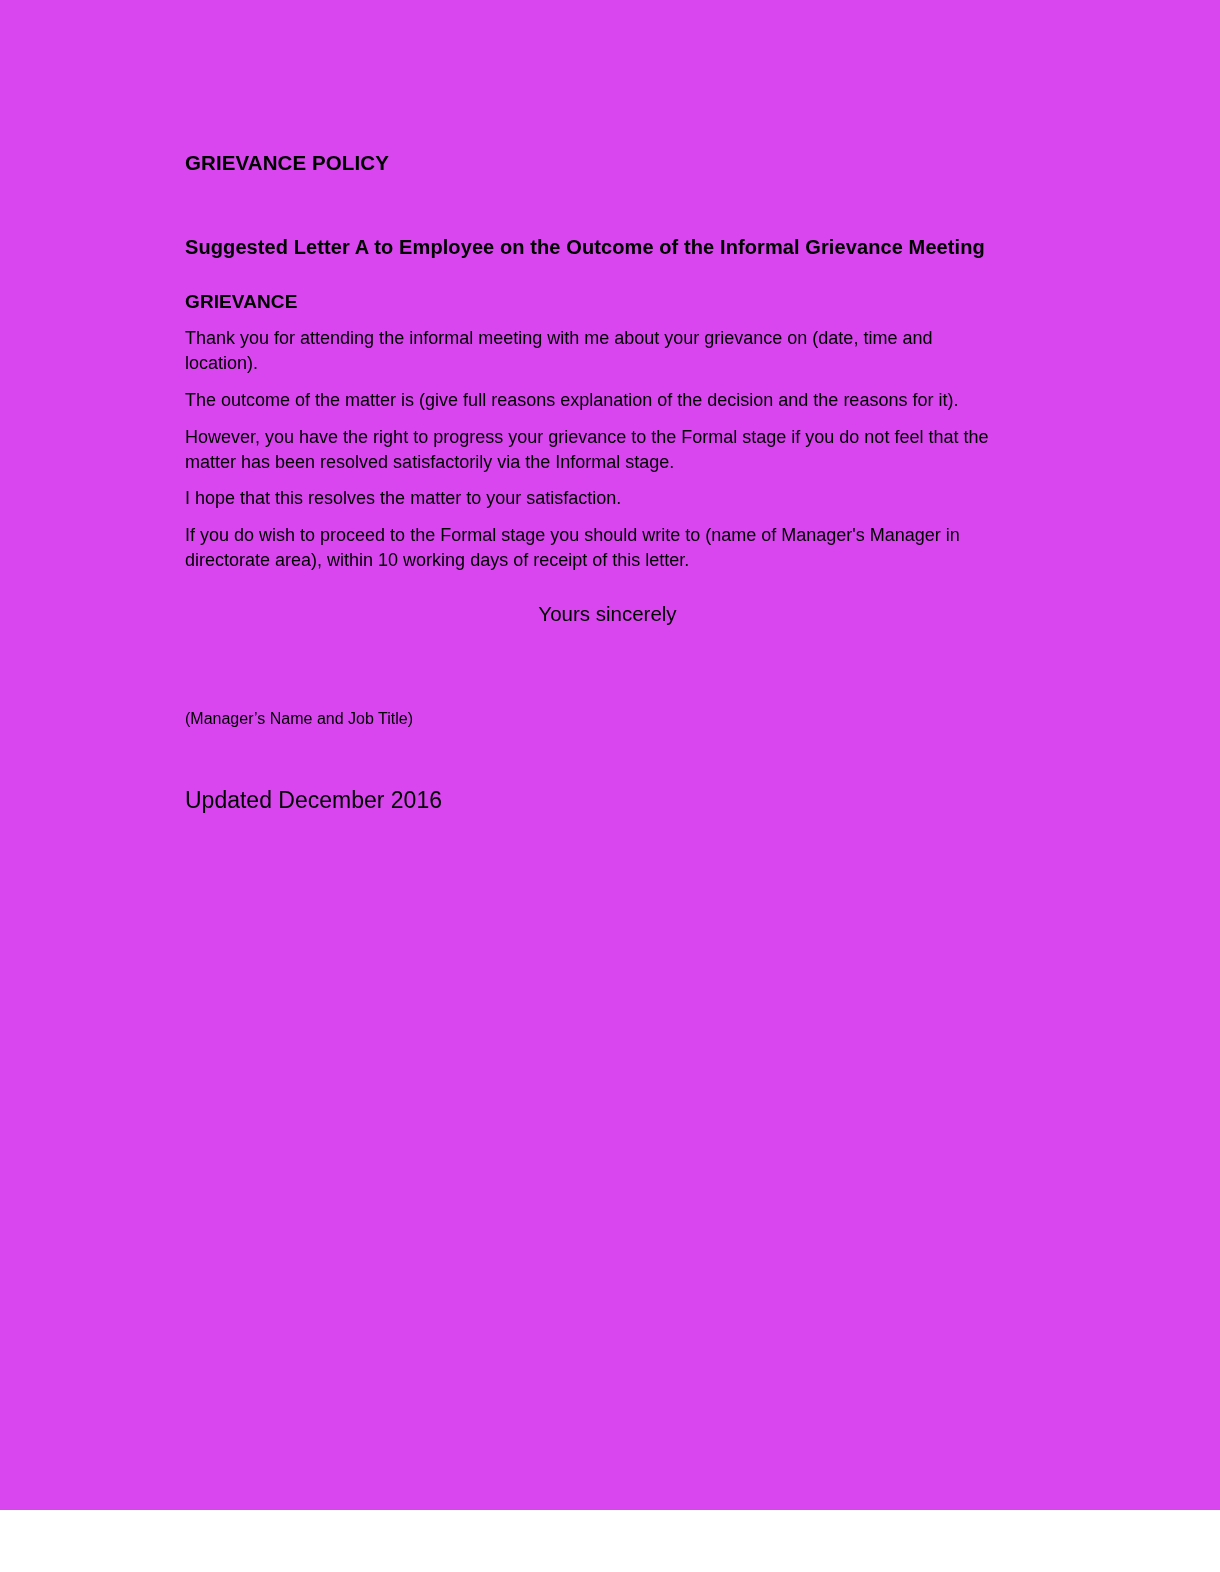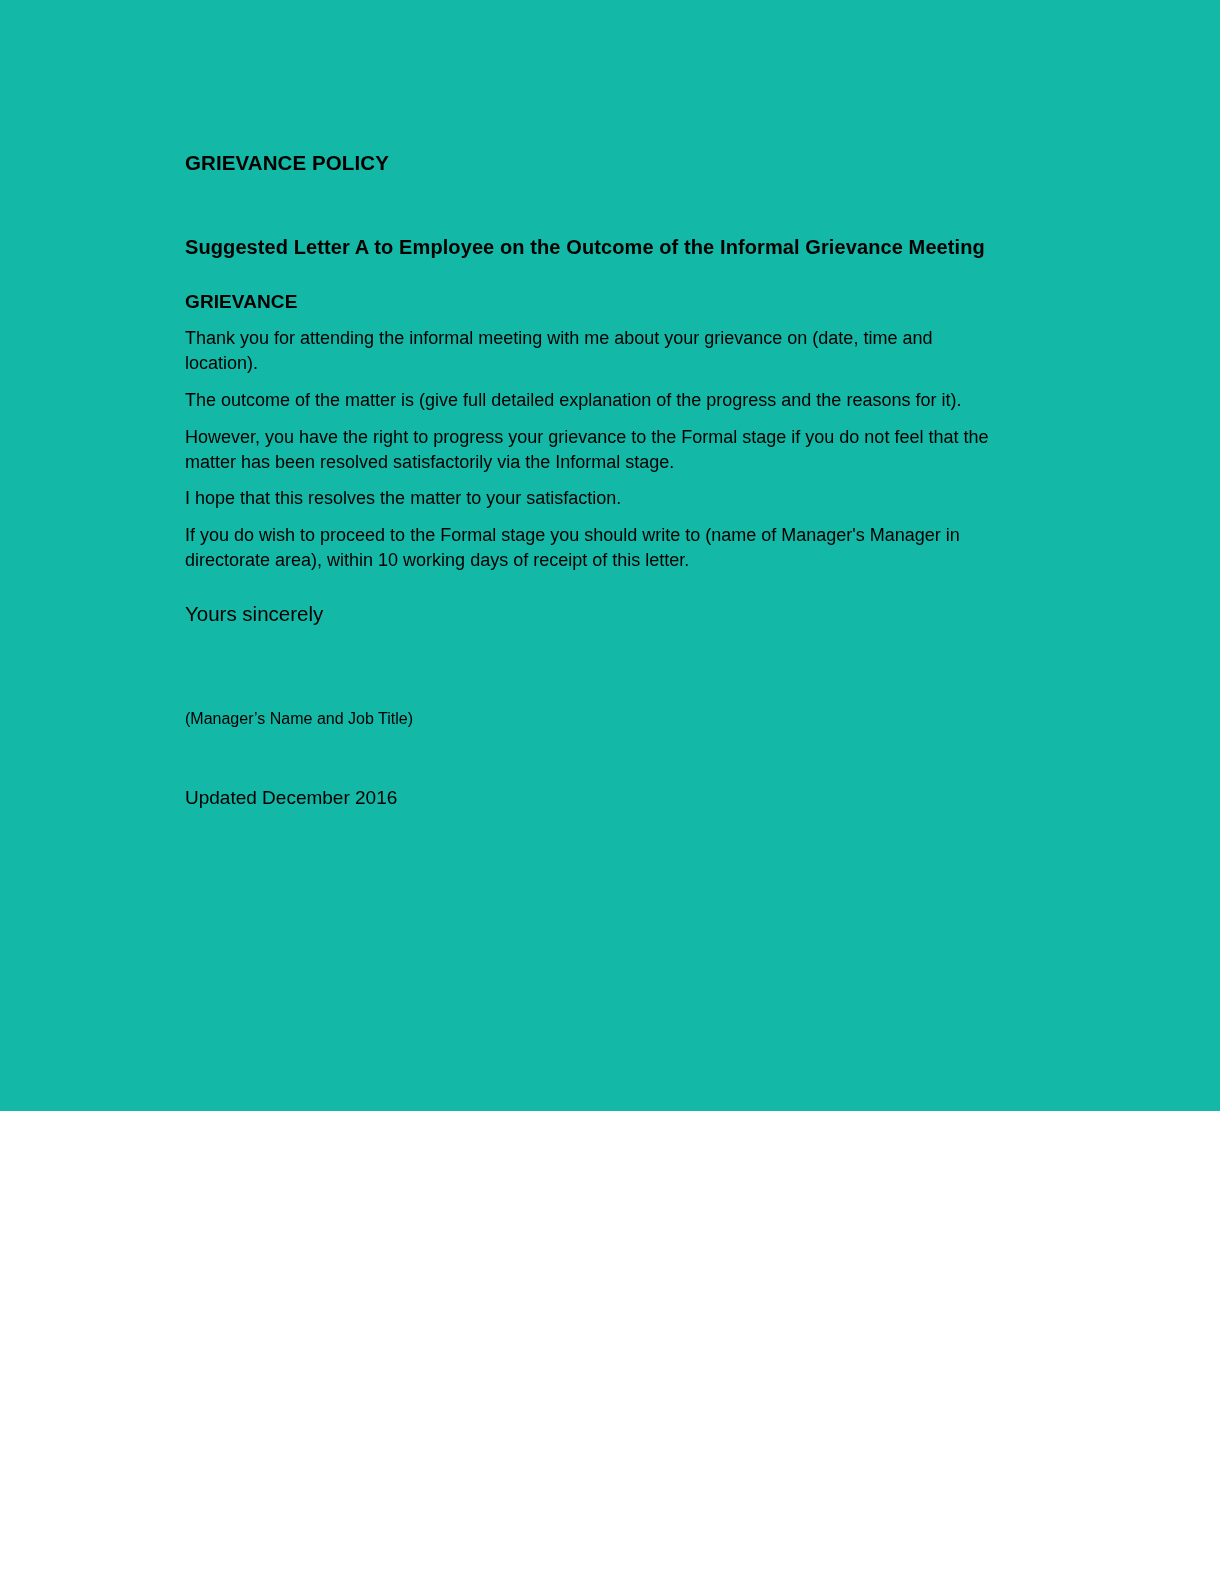--- a/index.html
+++ b/index.html
@@ -8,22 +8,22 @@
     background: #ffffff;
   }
   body {
     font-family: "Liberation Sans", sans-serif;
     color: #000000;
     -webkit-font-smoothing: antialiased;
   }
   .page {
     position: relative;
     width: 1220px;
-    height: 1111px;
-    background: #14b8a6;
+    height: 1510px;
+    background: #d946ef;
     overflow: hidden;
     box-sizing: border-box;
   }
   .content {
     position: absolute;
     left: 185px;
     top: 150px;
     width: 845px;
   }
   .doc-title {
@@ -59,50 +59,51 @@
     font-weight: normal;
     line-height: 1.38;
     margin: 12px 0 0 0;
     max-width: 820px;
   }
   .closing {
     font-size: 20.5px;
     font-weight: normal;
     line-height: 1.38;
     margin: 27px 0 0 0;
+    text-align: center;
   }
   .signature-block {
     font-size: 16px;
     font-weight: normal;
     line-height: 1.38;
     margin: 80px 0 16px 0;
   }
   .footer-note {
-    font-size: 19px;
+    font-size: 23px;
     font-weight: normal;
     line-height: 1.38;
     margin: 55px 0 4px 0;
   }
 </style>
 </head>
 <body>
 
 <div class="page">
   <div class="content">
 
     <h1 class="doc-title">GRIEVANCE POLICY</h1>
 
     <h2 class="doc-subtitle">Suggested Letter A to Employee on the Outcome of the Informal Grievance Meeting</h2>
 
 
     <p class="section-heading">GRIEVANCE</p>
 
     <p class="para">Thank you for attending the informal meeting with me about your grievance on (date, time and location).</p>
 
-    <p class="para">The outcome of the matter is (give full detailed explanation of the progress and the reasons for it).</p>
+    <p class="para">The outcome of the matter is (give full reasons explanation of the decision and the reasons for it).</p>
 
     <p class="para">However, you have the right to progress your grievance to the Formal stage if you do not feel that the matter has been resolved satisfactorily via the Informal stage.</p>
 
     <p class="para">I hope that this resolves the matter to your satisfaction.</p>
 
     <p class="para">If you do wish to proceed to the Formal stage you should write to (name of Manager's Manager in directorate area), within 10 working days of receipt of this letter.</p>
 
     <p class="closing">Yours sincerely</p>
 
     <p class="signature-block">(Manager’s Name and Job Title)</p>

